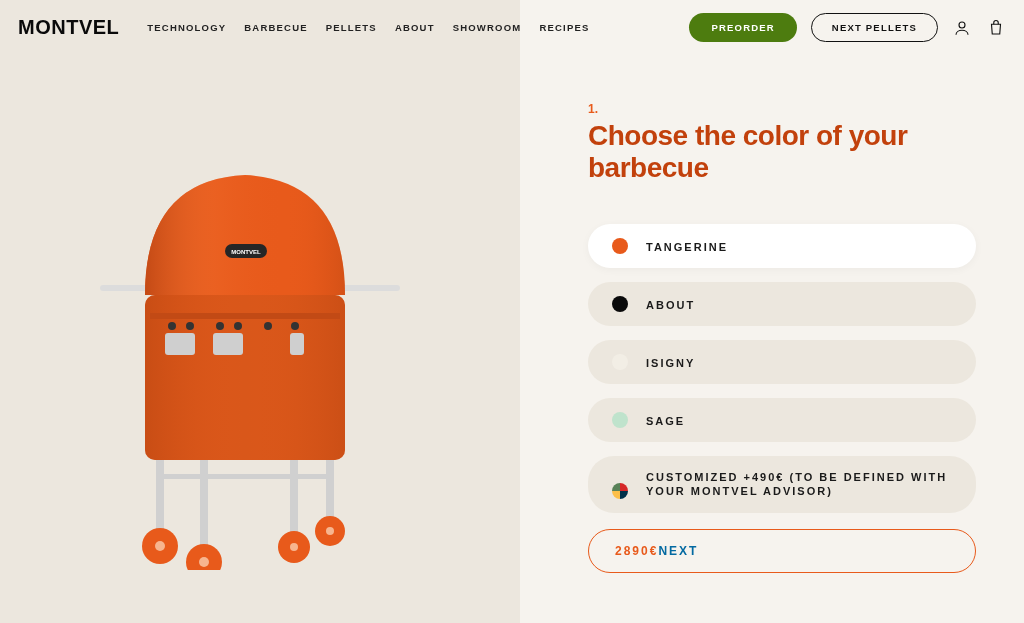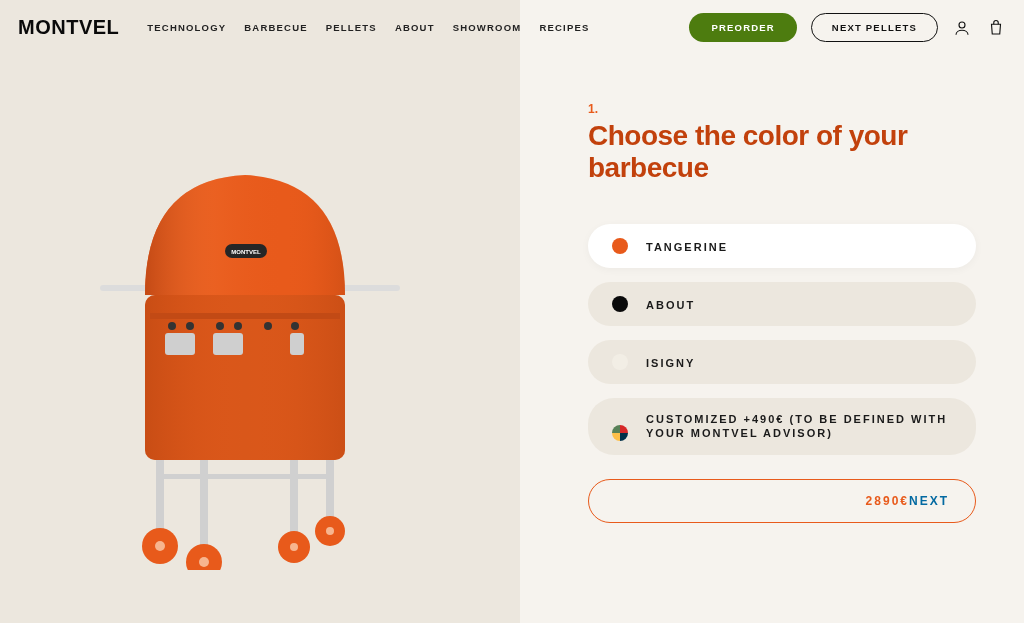--- a/index.html
+++ b/index.html
@@ -149,24 +149,24 @@
       flex-shrink: 0;
     }
     .option-label {
       font-size: 11px;
       letter-spacing: 2px;
       font-weight: 700;
       color: #1a1a1a;
       line-height: 1.3;
     }
     .price-next {
-      margin-top: 24px;
+      margin-top: 16px;
       display: flex;
       align-items: center;
-      justify-content: flex-end;
+      justify-content: flex-start;
       border: 1.5px solid #e85a1b;
       border-radius: 26px;
       padding: 14px 26px;
       cursor: pointer;
     }
     .price {
       font-size: 12px;
       letter-spacing: 2px;
       font-weight: 800;
       color: #e85a1b;
@@ -253,20 +253,24 @@
         <span class="swatch" style="background:#e85a1b"></span>
         <span class="option-label">TANGERINE</span>
       </div>
       <div class="option">
         <span class="swatch" style="background:#0a0a0a"></span>
         <span class="option-label">ABOUT</span>
       </div>
       <div class="option">
         <span class="swatch" style="background:#f2eee5"></span>
         <span class="option-label">ISIGNY</span>
+      </div>
+      <div class="option">
+        <span class="swatch" style="background:#bfe3cc"></span>
+        <span class="option-label">SAGE</span>
       </div>
       <div class="option">
         <span class="swatch-multi"></span>
         <span class="option-label">CUSTOMIZED +490€ (TO BE DEFINED WITH YOUR MONTVEL ADVISOR)</span>
       </div>
     </div>
 
     <div class="price-next">
       <span class="price">2890€</span>
       <span class="next">NEXT</span>

